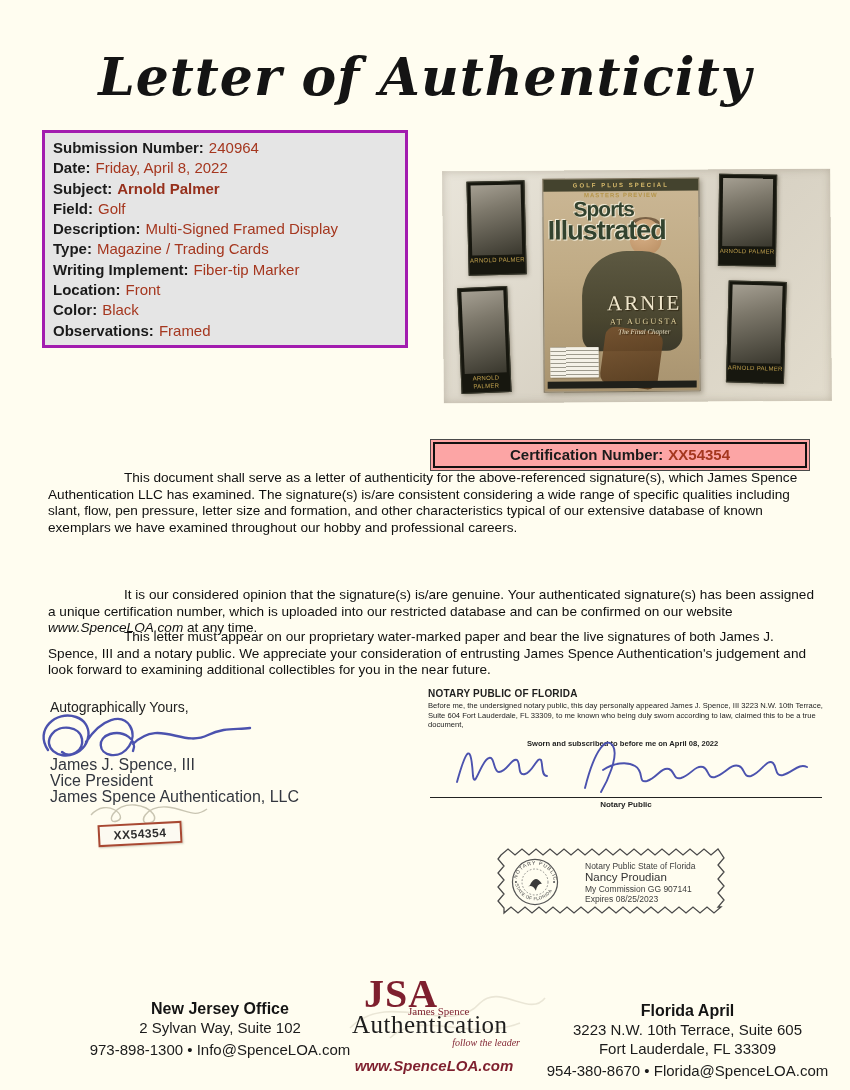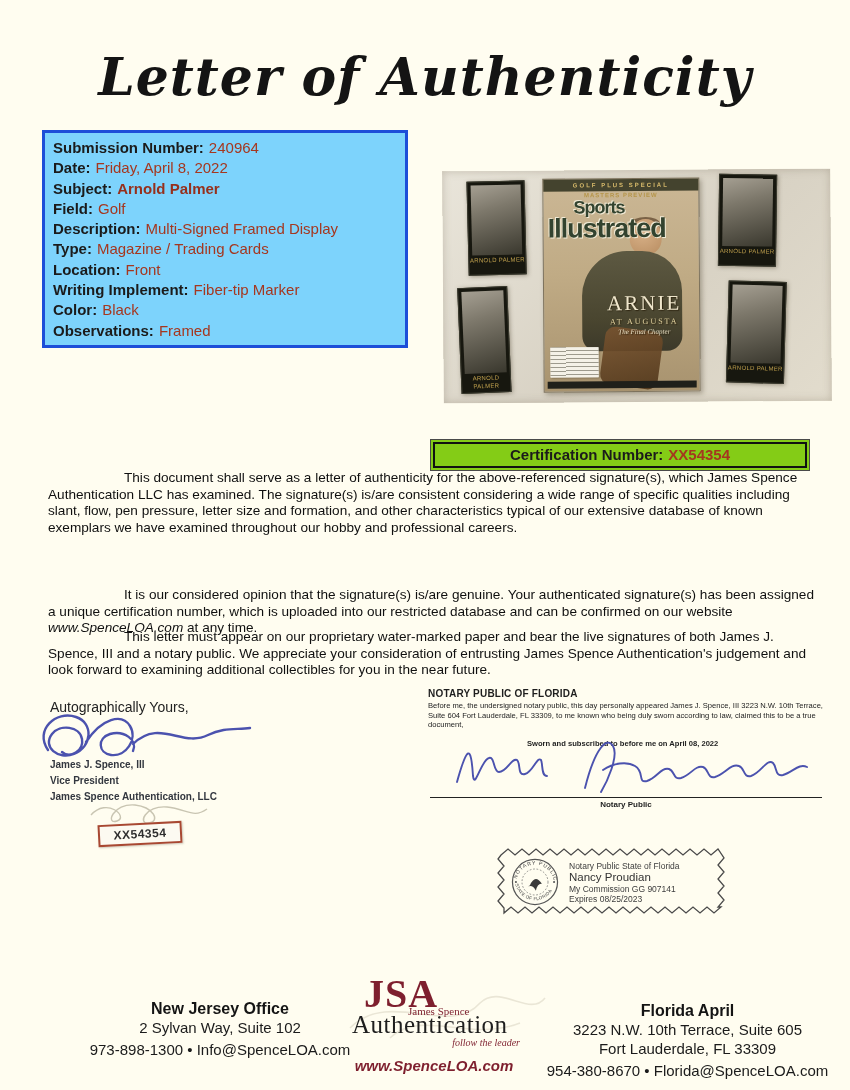--- a/index.html
+++ b/index.html
@@ -5,41 +5,41 @@
   html,body{margin:0;padding:0;background:#e8e8e8;}
   .page{position:relative;width:850px;height:1090px;background:#fffdf0;overflow:hidden;
         font-family:"Liberation Sans",sans-serif;color:#1b1b1b;}
 
   
   .title{position:absolute;top:46px;left:0;width:100%;text-align:center;
          font-family:"DejaVu Serif",serif;font-style:italic;font-weight:700;
          font-size:52px;letter-spacing:1px;color:#141414;}
 
   
-  .info-box{position:absolute;left:42px;top:130px;width:344px;border:3px solid #1d4ed8;
-            padding:5px 8px 4px 8px;background:#7dd3fc;}
+  .info-box{position:absolute;left:42px;top:130px;width:344px;border:3px solid #a21caf;
+            padding:5px 8px 4px 8px;background:#e5e5e5;}
   .info-row{font-size:15px;line-height:20.3px;font-weight:700;white-space:nowrap;}
   .info-row .val{color:#a5371f;font-weight:400;margin-left:5px;}
   .info-row .val.bold{font-weight:700;color:#96301c;}
 
   
   .photo{position:absolute;left:443px;top:170px;width:388px;height:232px;
          background:linear-gradient(135deg,#e9e5da 0%,#d8d2c4 55%,#e2dccd 100%);
          box-shadow:0 0 8px rgba(120,110,90,.35) inset;transform:rotate(-.4deg);}
   .mag{position:absolute;left:100px;top:8px;width:155px;height:212px;background:
        linear-gradient(180deg,#cbb795 0%,#c0ab85 45%,#a8936f 100%);
        border:1px solid #7d725c;box-shadow:2px 2px 5px rgba(80,70,50,.4);}
   .mag-banner{position:absolute;left:0;top:0;width:100%;height:12px;background:#44432e;
        color:#d6b96a;font-size:6px;letter-spacing:2px;text-align:center;line-height:12px;font-weight:700;}
   .mag-subbanner{position:absolute;left:0;top:13px;width:100%;text-align:center;
        color:#b5954a;font-size:6px;letter-spacing:1px;font-weight:700;}
   .mag-masthead{position:absolute;left:4px;top:20px;width:147px;color:#33432f;
        font-weight:700;line-height:.92;letter-spacing:-1px;
        text-shadow:1px 1px 0 #f0ead6,-1px -1px 0 #f0ead6;}
-  .mag-masthead .m1{font-size:18px;margin-left:26px;display:block;}
+  .mag-masthead .m1{font-size:21px;margin-left:26px;display:block;}
   .mag-masthead .m2{font-size:27px;display:block;}
   .mag-head{position:absolute;left:86px;top:40px;width:32px;height:36px;border-radius:50% 50% 45% 45%;
        background:radial-gradient(circle at 40% 35%,#d9b289,#b78c60);}
   .mag-hair{position:absolute;left:88px;top:38px;width:28px;height:12px;border-radius:50% 50% 0 0;
        background:#7a6246;}
   .mag-body{position:absolute;left:38px;top:72px;width:100px;height:100px;
        border-radius:45% 40% 15% 15%;background:linear-gradient(180deg,#5d5942 0%,#49452f 70%,#3c392a 100%);}
   .mag-bag{position:absolute;left:58px;top:150px;width:58px;height:58px;border-radius:10px;
        background:linear-gradient(160deg,#7a5531,#4e3418);transform:rotate(8deg);opacity:.9;}
   .mag-title{position:absolute;left:48px;top:112px;width:104px;text-align:center;
@@ -58,38 +58,38 @@
         linear-gradient(165deg,#a59f92 0%,#7d786b 35%,#3a382e 100%);}
   .card .cap{height:16px;text-align:center;color:#c2a24e;font-size:6px;line-height:8px;
         letter-spacing:.3px;padding-bottom:2px;}
   .card1{left:25px;top:10px;width:56px;height:92px;transform:rotate(-1deg);}
   .card2{left:16px;top:116px;width:48px;height:104px;transform:rotate(-2deg);}
   .card3{left:276px;top:5px;width:56px;height:90px;transform:rotate(1.2deg);}
   .card4{left:284px;top:112px;width:56px;height:100px;transform:rotate(2deg);}
 
   
   .cert-outer{position:absolute;left:430px;top:439px;width:374px;border:1px solid #4a4a4a;
-        padding:2px;background:#84cc16;}
+        padding:2px;background:#fca5a5;}
   .cert-inner{border:2px solid #111;text-align:center;font-size:15px;font-weight:700;
         padding:2px 0 3px 0;}
   .cert-inner .val{color:#a5371f;margin-left:5px;}
 
   
   .para{position:absolute;left:48px;width:766px;font-size:13.6px;line-height:16.6px;
         color:#101010;text-indent:76px;}
   .p1{top:470px;}
   .p2{top:587px;}
   .p3{top:629px;}
   .para .link{font-style:italic;}
 
   
   .salutation{position:absolute;left:50px;top:699px;font-size:14px;color:#222;}
   .jsa-sig{position:absolute;left:32px;top:700px;}
-  .sig-name{position:absolute;left:50px;top:757px;font-size:10px;line-height:16px;
-        font-weight:700;color:#33373f;}
+  .sig-name{position:absolute;left:50px;top:757px;font-size:16px;line-height:16px;
+        font-weight:400;color:#33373f;}
   .swirl{position:absolute;left:85px;top:793px;}
   .sticker{position:absolute;left:98px;top:823px;width:80px;height:18px;background:#fcfaf1;
         border:2px solid #a84832;transform:rotate(-3deg);text-align:center;
         font-size:12px;font-weight:700;letter-spacing:.5px;color:#2e2e2e;line-height:18px;
         box-shadow:1px 1px 2px rgba(100,90,70,.3);}
 
   
   .notary-heading{position:absolute;left:428px;top:688px;font-size:10px;font-weight:700;
         letter-spacing:.2px;color:#1e1e1e;}
   .notary-body{position:absolute;left:428px;top:701px;width:398px;font-size:7.6px;
@@ -98,21 +98,21 @@
   .nancy-sig{position:absolute;left:435px;top:730px;}
   .notary-line{position:absolute;left:430px;top:797px;width:392px;border-top:1.4px solid #222;}
   .notary-label{position:absolute;left:430px;top:800px;width:392px;text-align:center;
         font-size:8px;font-weight:600;color:#1e1e1e;}
 
   
   .stamp{position:absolute;left:495px;top:846px;width:232px;height:70px;}
   .stamp svg.frame{position:absolute;left:0;top:0;}
   .stamp-content{position:absolute;left:14px;top:10px;right:12px;display:flex;align-items:center;}
   .seal{flex:0 0 52px;}
-  .stamp-text{margin-left:8px;color:#3d3d3d;}
+  .stamp-text{margin-left:24px;color:#3d3d3d;}
   .stamp-text .s1{font-size:8.5px;line-height:10px;}
   .stamp-text .s2{font-size:11.5px;line-height:13px;color:#333;}
   .stamp-text .s3,.stamp-text .s4{font-size:8.5px;line-height:10px;}
 
   
   .office{position:absolute;text-align:center;}
   .office .o-title{font-size:16px;font-weight:700;line-height:19px;color:#141414;}
   .office .o-line{font-size:15px;line-height:19px;color:#1b1b1b;}
   .office .o-contact{font-size:15px;line-height:19px;margin-top:3px;color:#1b1b1b;}
   .office-nj{left:50px;top:999px;width:340px;}
@@ -137,22 +137,22 @@
 
   <div class="title">Letter of Authenticity</div>
 
   <div class="info-box">
     <div class="info-row"><span>Submission Number:</span><span class="val">240964</span></div>
     <div class="info-row"><span>Date:</span><span class="val">Friday, April 8, 2022</span></div>
     <div class="info-row"><span>Subject:</span><span class="val bold">Arnold Palmer</span></div>
     <div class="info-row"><span>Field:</span><span class="val">Golf</span></div>
     <div class="info-row"><span>Description:</span><span class="val">Multi-Signed Framed Display</span></div>
     <div class="info-row"><span>Type:</span><span class="val">Magazine / Trading Cards</span></div>
+    <div class="info-row"><span>Writing Implement:</span><span class="val">Fiber-tip Marker</span></div>
     <div class="info-row"><span>Location:</span><span class="val">Front</span></div>
-    <div class="info-row"><span>Writing Implement:</span><span class="val">Fiber-tip Marker</span></div>
     <div class="info-row"><span>Color:</span><span class="val">Black</span></div>
     <div class="info-row"><span>Observations:</span><span class="val">Framed</span></div>
   </div>
 
   <div class="photo">
     <div class="card card1">
       <div class="img"></div>
       <div class="cap"><span>ARNOLD PALMER</span><br></div>
     </div>
     <div class="card card2">

